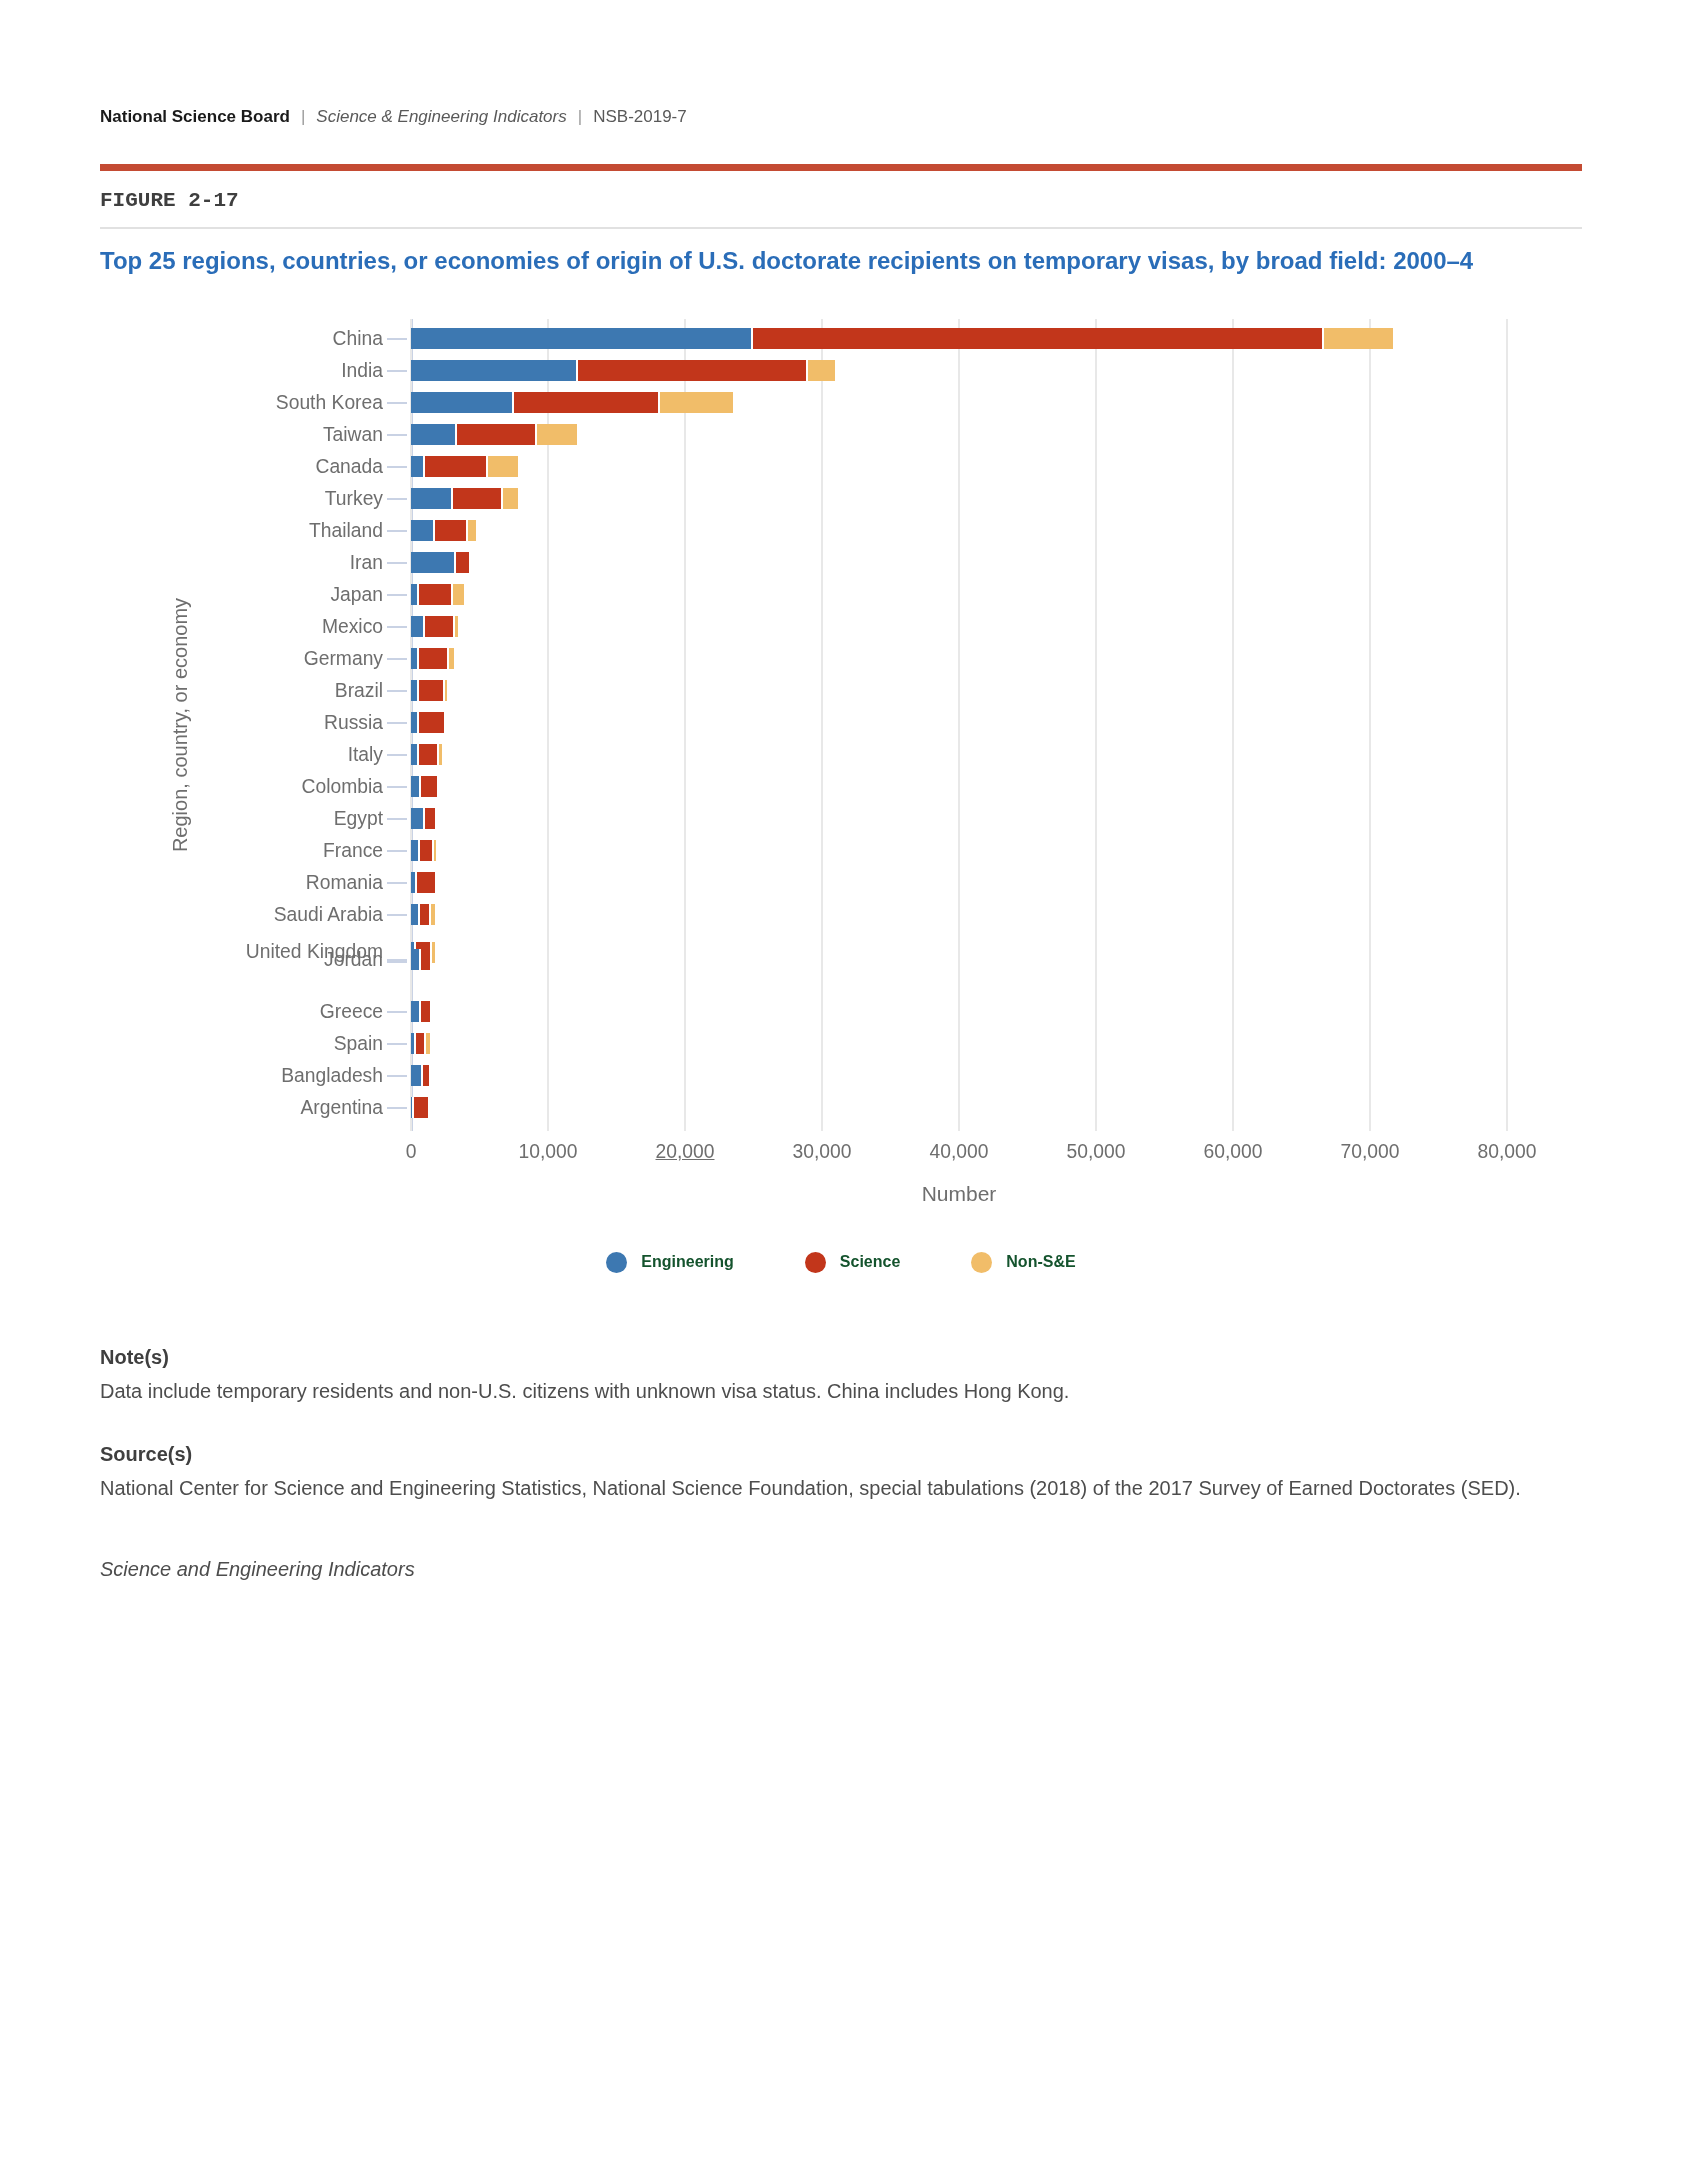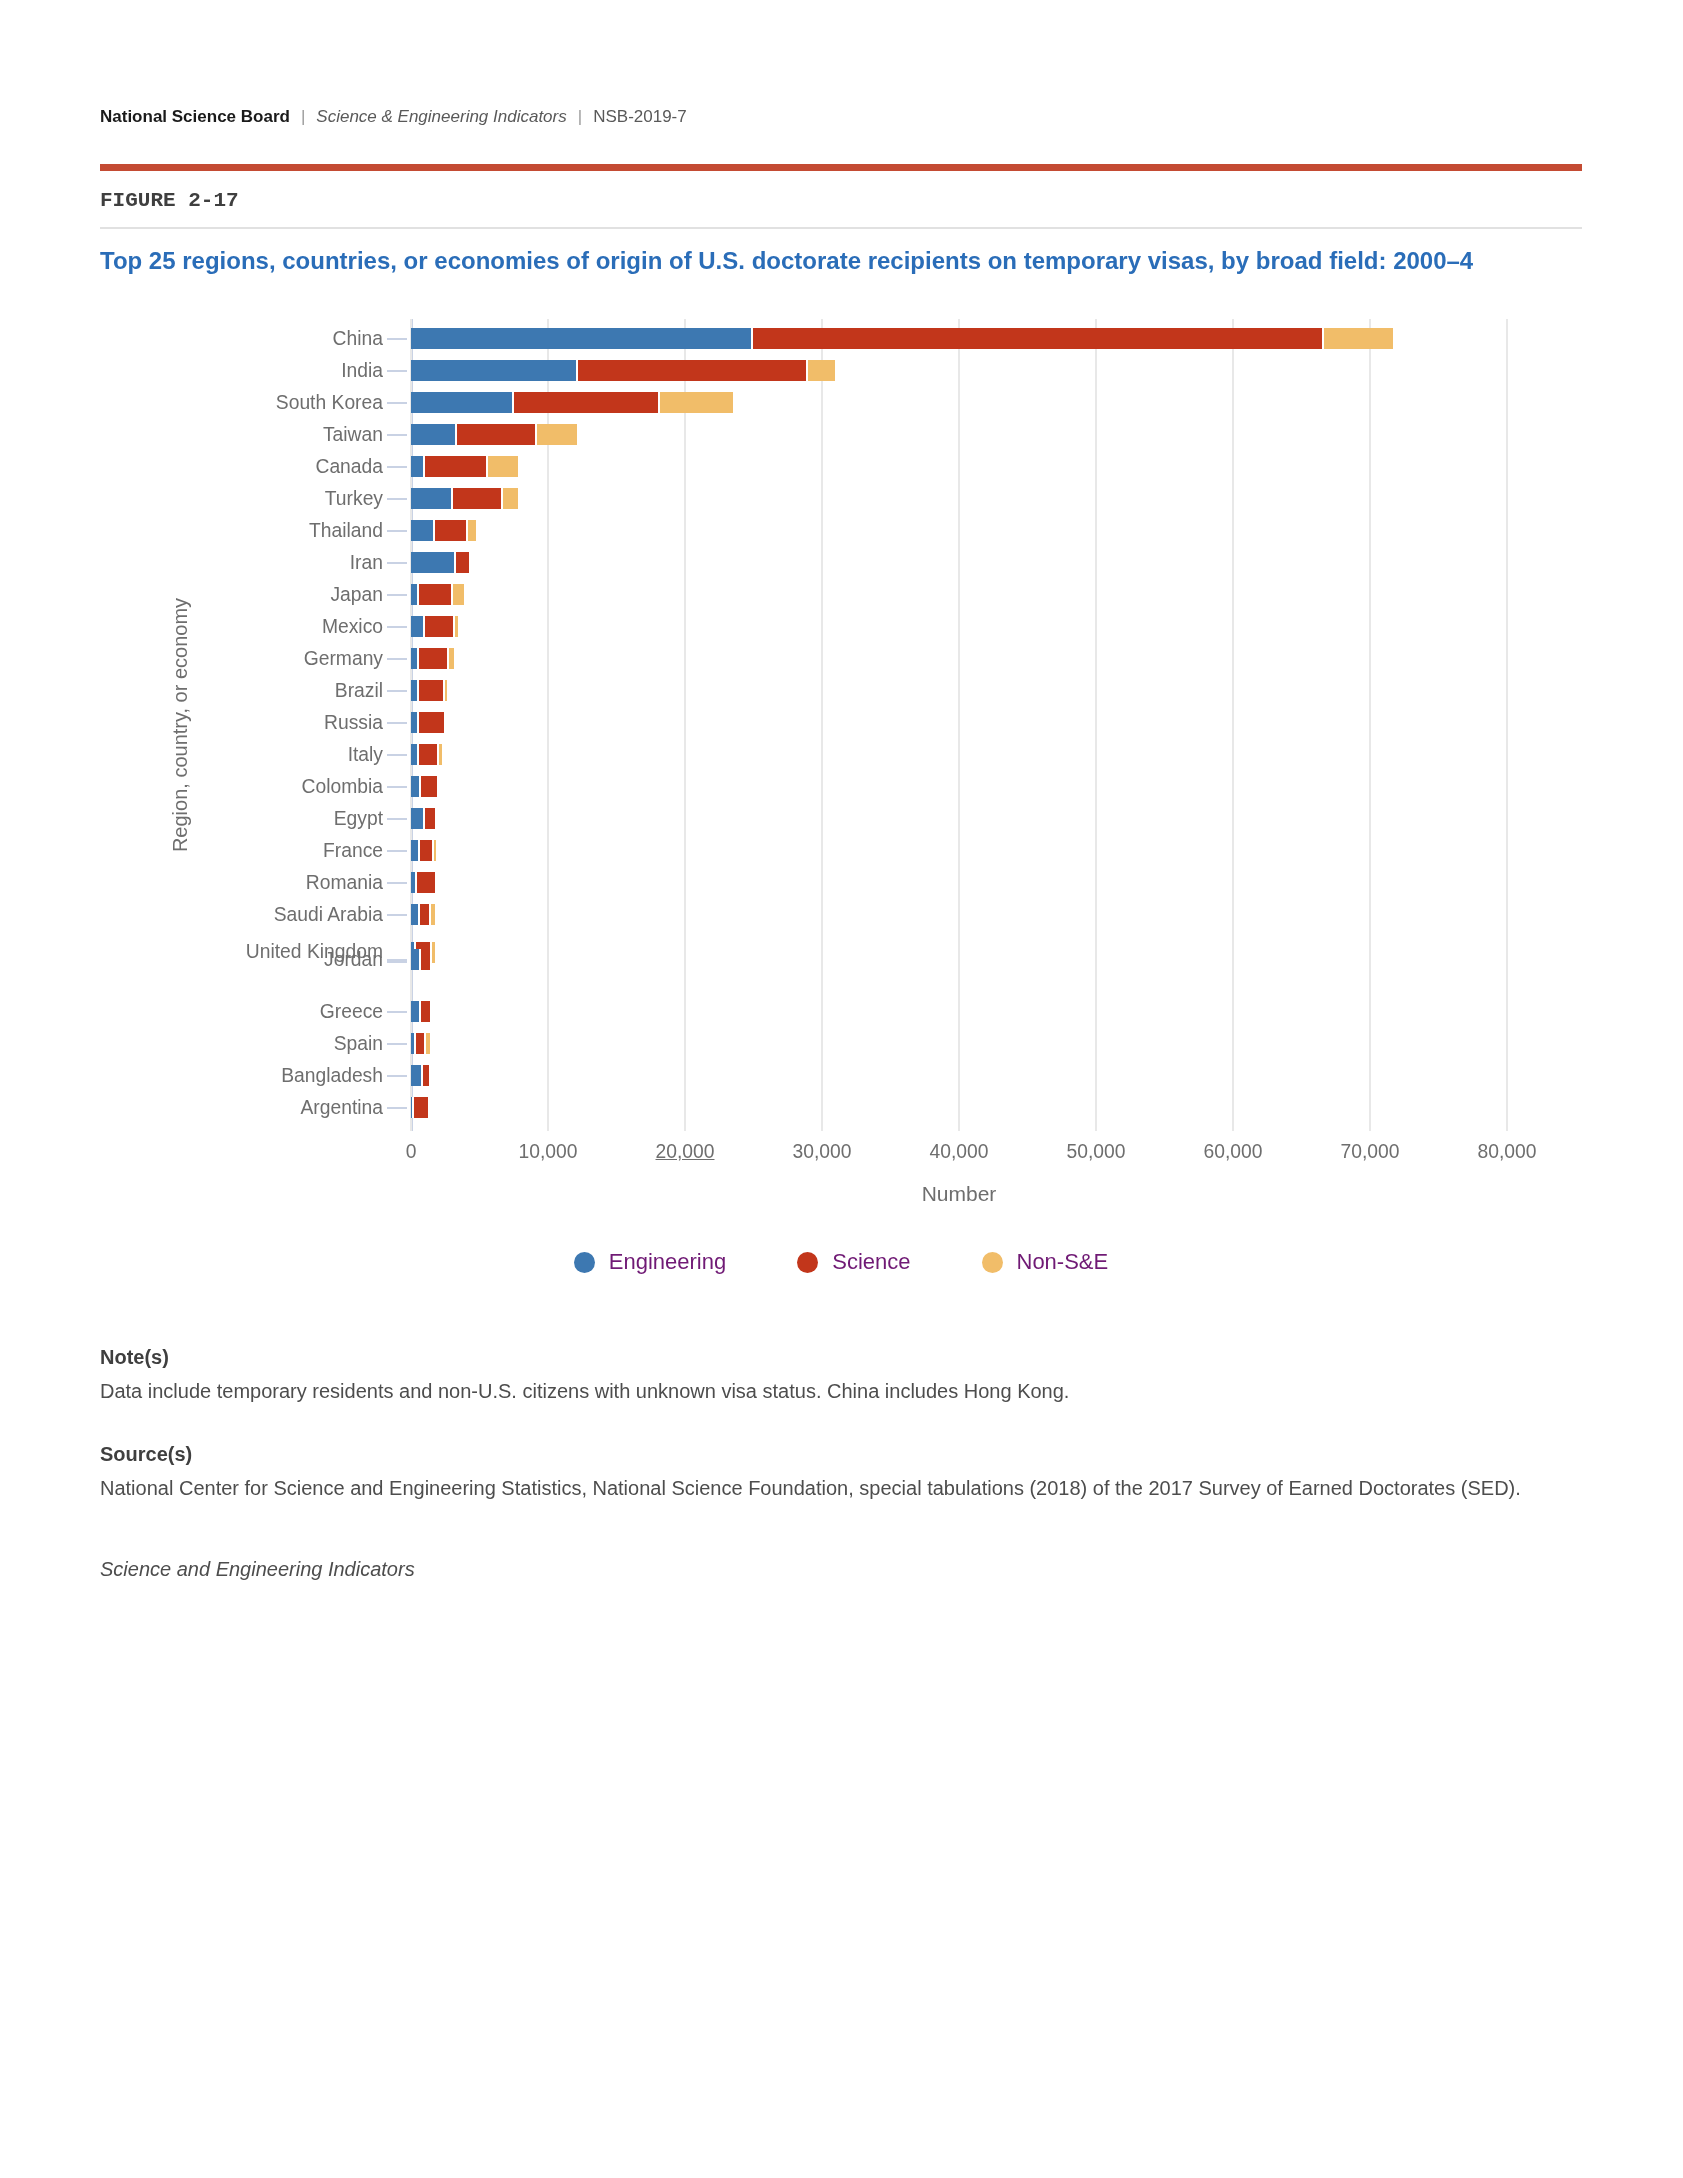--- a/index.html
+++ b/index.html
@@ -29,21 +29,21 @@
   .seg + .seg { border-left:2px solid #ffffff; }
 
   .x-axis { position:absolute; left:411px; top:1141px; width:1096px; height:26px; }
   .x-tick { position:absolute; top:0; transform:translateX(-50%); font-size:19.3px; color:#6e6e6e; white-space:nowrap; }
   .x-title { position:absolute; left:411px; top:1182px; width:1096px; text-align:center; font-size:21px; color:#6e6e6e; }
   .y-title { position:absolute; left:180px; top:725px; transform:translate(-50%,-50%) rotate(-90deg); font-size:20px; color:#6e6e6e; white-space:nowrap; }
 
   .legend { position:absolute; left:100px; top:1240px; width:1482px; height:44px; display:flex; justify-content:center; align-items:center; gap:71px; }
   .legend-item { display:flex; align-items:center; gap:14px; }
   .legend-dot { width:21px; height:21px; border-radius:50%; }
-  .legend-label { font-size:22px; font-weight:normal; color:#701a75; }
+  .legend-label { font-size:16px; font-weight:bold; color:#14532d; }
 
   .block-heading { position:absolute; left:100px; font-size:20px; font-weight:bold; color:#3f3f3f; }
   .block-text { position:absolute; left:100px; width:1482px; font-size:20px; color:#4d4d4d; line-height:30px; }
   .italic { font-style:italic; }
 </style>
 </head>
 <body>
 
 <div class="page">
 

